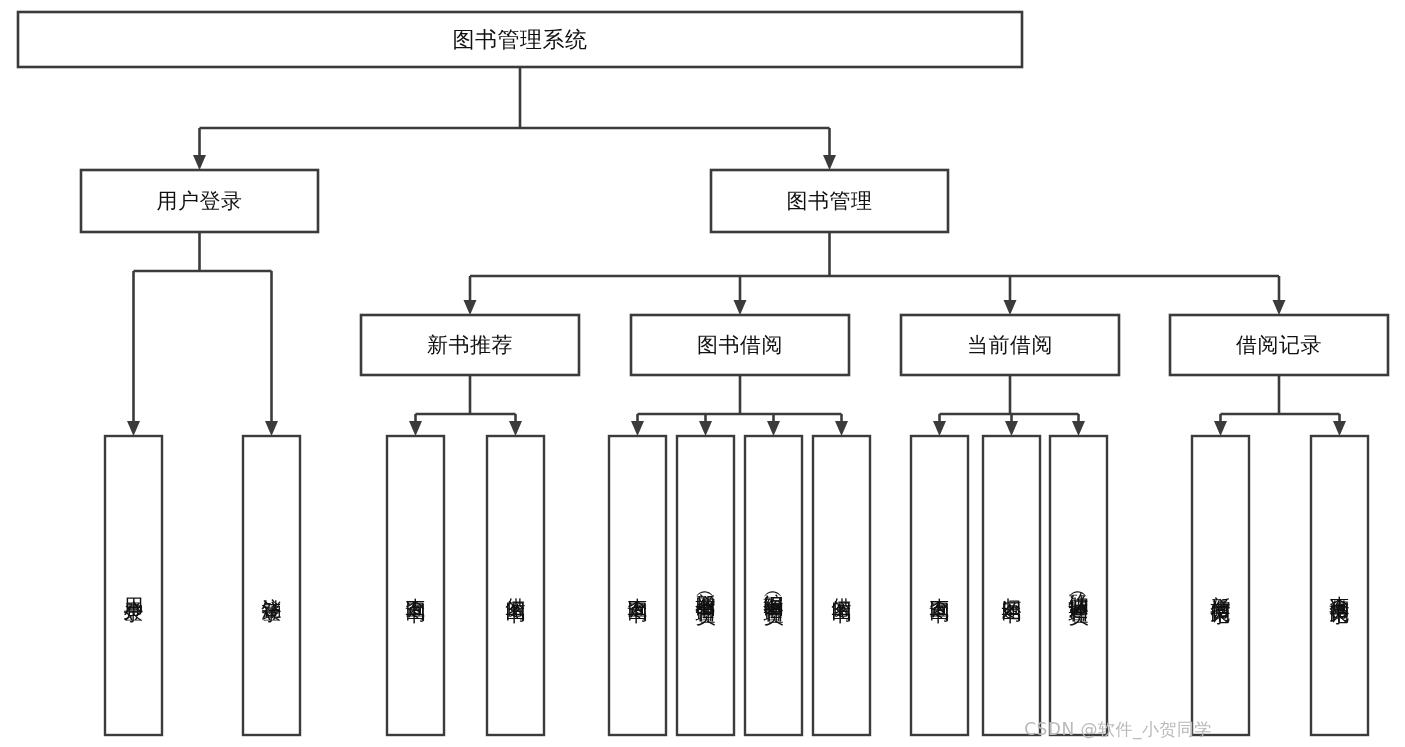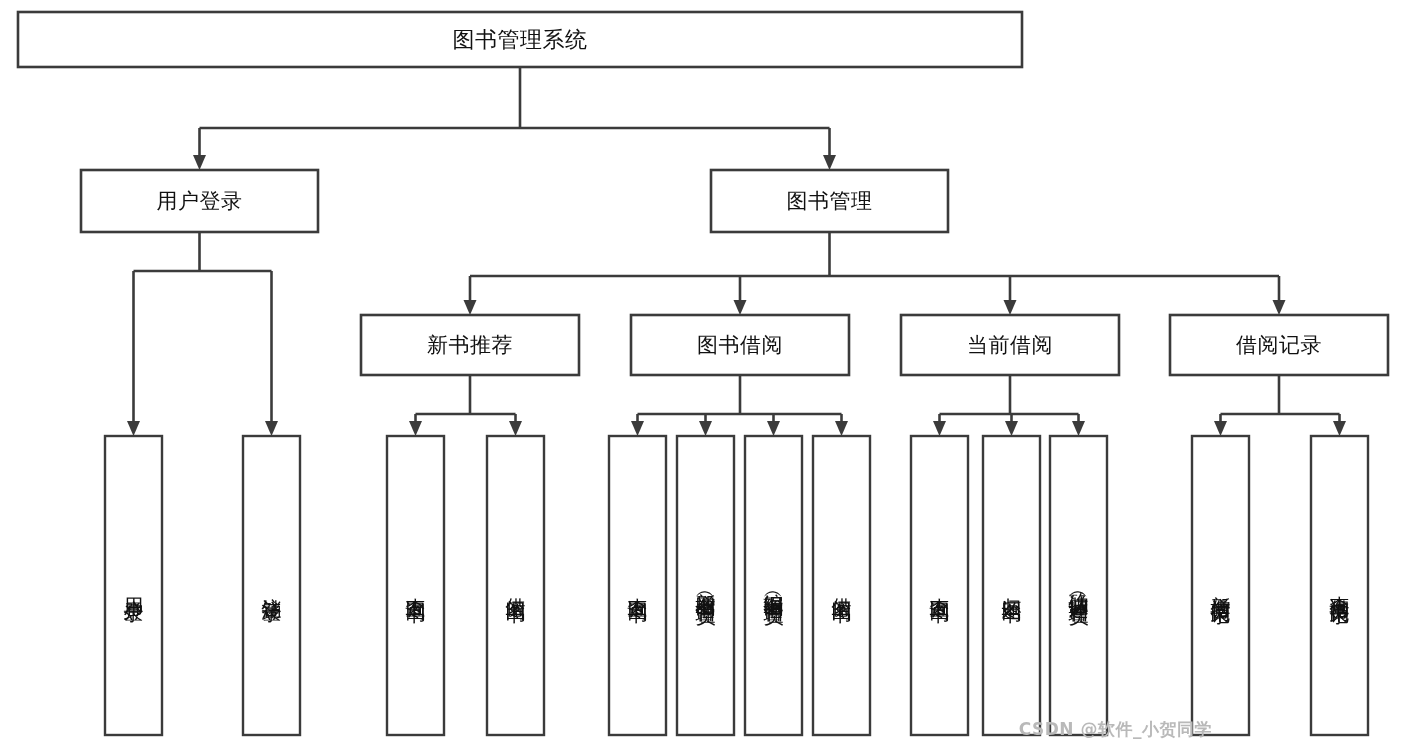--- a/index.html
+++ b/index.html
@@ -79,21 +79,20 @@
   }
   .watermark {
     position: absolute;
     right: 12px;
     bottom: 6px;
     font-family: "DejaVu Sans", "Liberation Sans", sans-serif;
     font-size: 17px;
     color: #b9b9b9;
     letter-spacing: 0.5px;
     white-space: nowrap;
-    font-weight: bold;
   }
 </style>
 </head>
 <body>
 
 <div id="diagram-root">
 
   <svg class="diagram-canvas" viewBox="0 0 1405 747">
     <g id="connectors-layer">
         <polyline points="520,67 520,128" class="connector"></polyline>

